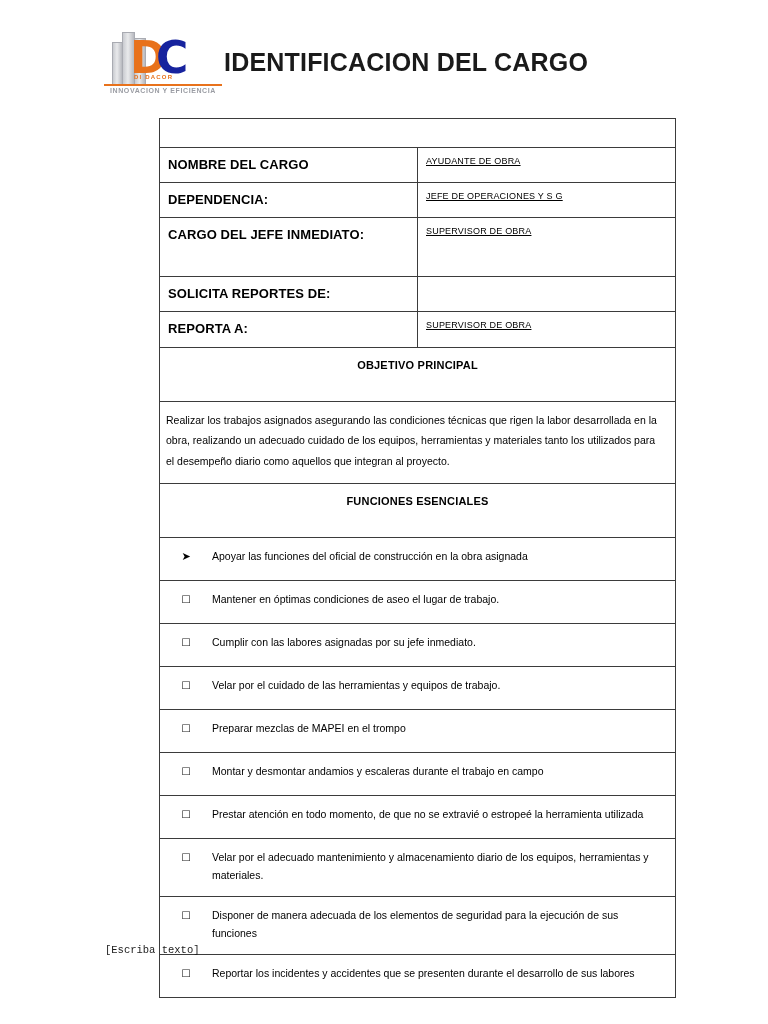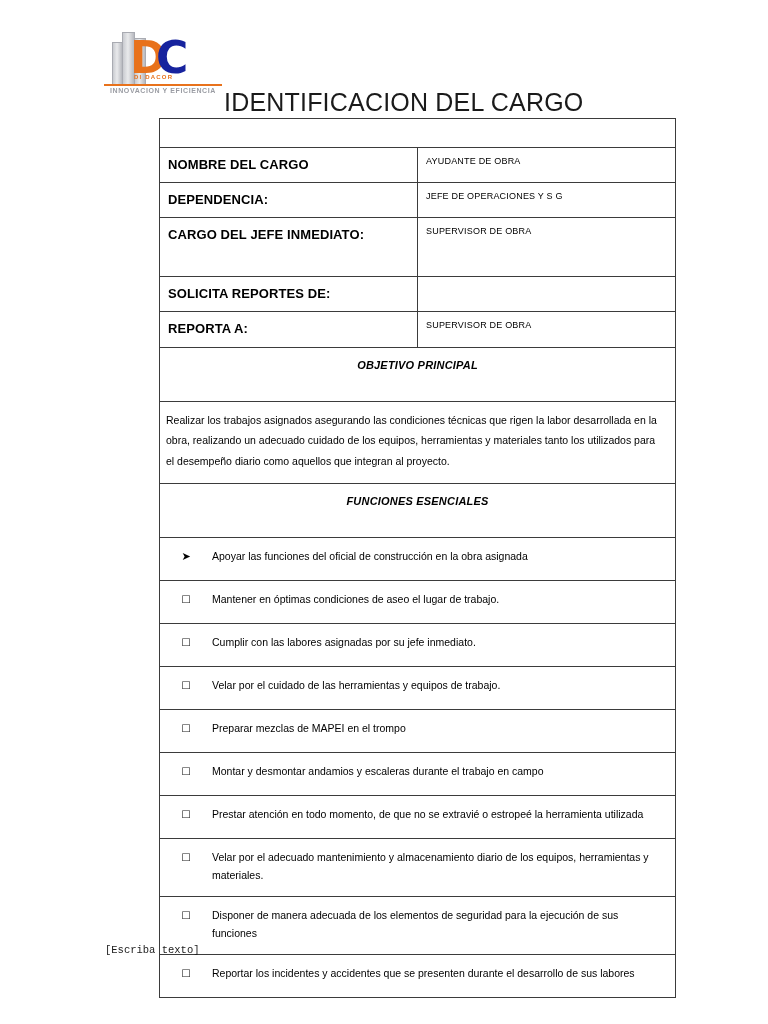--- a/index.html
+++ b/index.html
@@ -102,25 +102,24 @@
     color: #9a9ca3;
     letter-spacing: 0.6px;
     white-space: nowrap;
   }
 
   .doc-title {
     position: absolute;
     left: 224px;
     top: 48px;
     font-size: 25px;
-    font-weight: normal;
+    font-weight: bold;
     color: #1a1a1a;
     letter-spacing: 0.2px;
     white-space: nowrap;
-    margin-top: 40px;
   }
 
   
   .doc-table {
     position: absolute;
     left: 159px;
     top: 118px;
     width: 517px;
     border-collapse: collapse;
     table-layout: fixed;
@@ -136,31 +135,31 @@
 
   td.lbl {
     width: 166px;
     font-weight: bold;
     font-size: 13px;
     letter-spacing: 0.1px;
   }
   td.val {
     font-size: 9px;
     letter-spacing: 0.2px;
+    text-decoration: underline;
   }
   .tall { height: 44px; }
 
   td.section-head {
     text-align: center;
     font-weight: bold;
     font-size: 11px;
     letter-spacing: 0.2px;
     padding-top: 9px;
     padding-bottom: 27px;
-    font-style: italic;
   }
   td.body-text {
     font-size: 10.5px;
     line-height: 1.95;
     padding: 8px 11px 12px 6px;
   }
 
   
   td.func {
     padding: 0;

